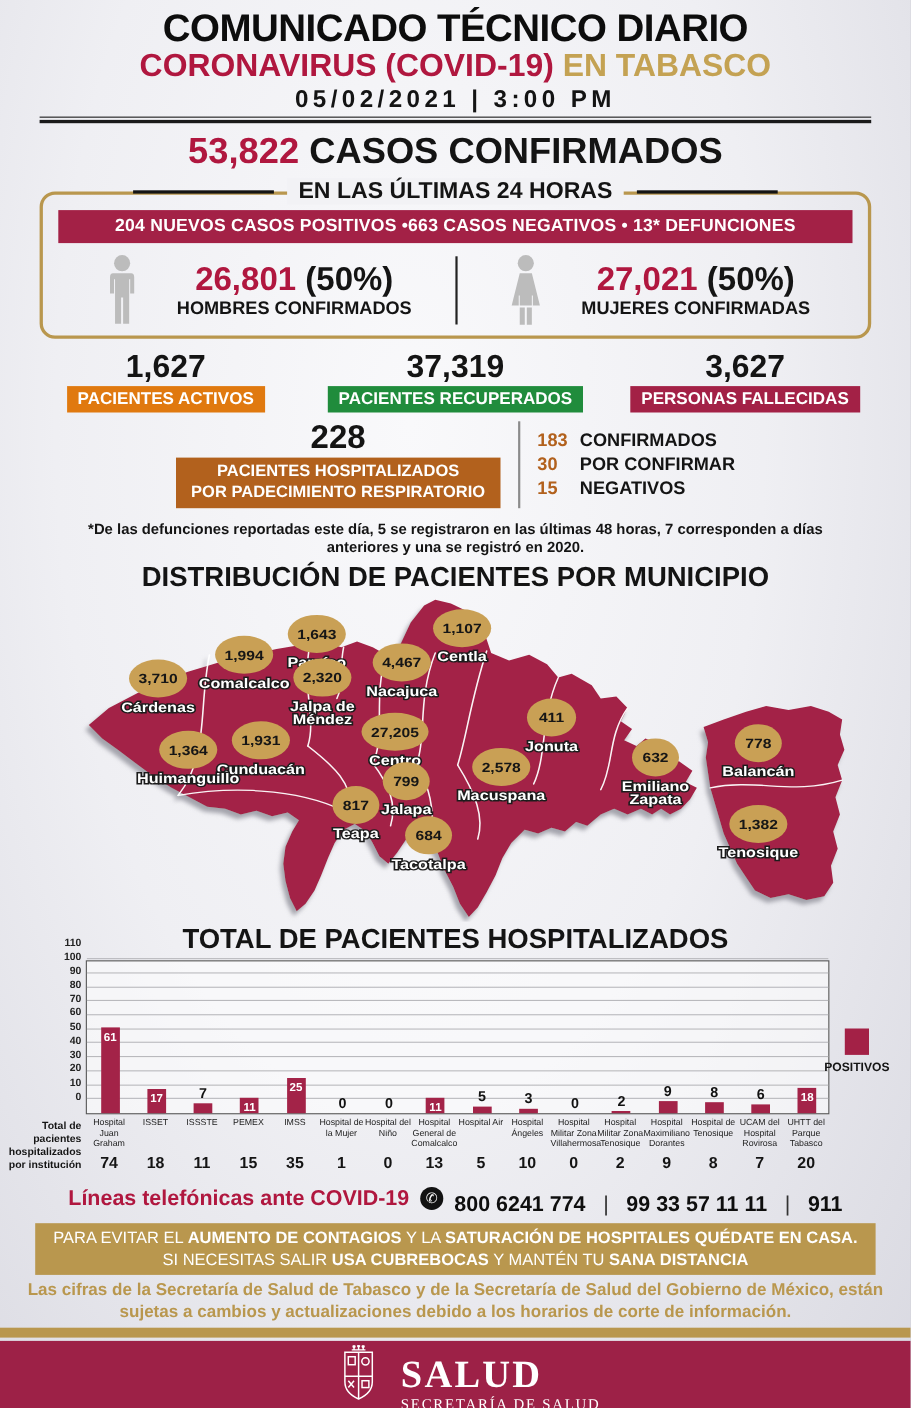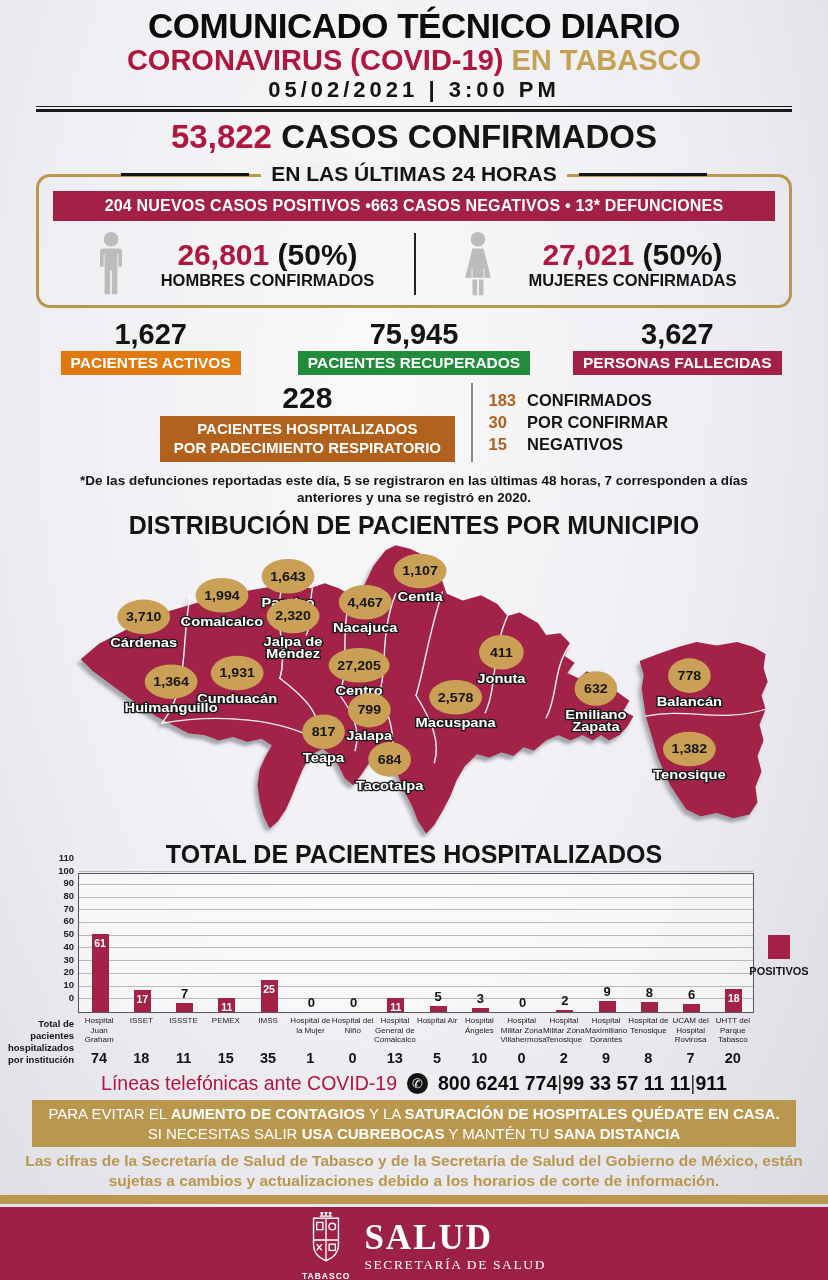--- a/index.html
+++ b/index.html
@@ -88,25 +88,25 @@
   .xlabels{margin-top:3px;}
   .xl{width:42.25px;text-align:center;font-size:8px;line-height:1.2;color:#222;}
   .totals{margin-top:5px;}
   .tt{width:42.25px;text-align:center;font-size:14.5px;font-weight:800;}
   .totals-label{position:absolute;left:0;bottom:0;width:66px;text-align:right;font-size:9.5px;font-weight:800;line-height:1.25;}
   .legend{position:absolute;right:2px;top:62px;width:78px;text-align:center;}
   .legend .sq{width:22px;height:24px;background:var(--crimson);margin:0 auto;}
   .legend .lt{font-size:11px;font-weight:800;margin-top:6px;}
   
   .phones{display:flex;align-items:center;justify-content:center;gap:10px;margin-top:6px;}
-  .phones .pl{color:var(--crimson-bright);font-weight:400;font-size:19.5px;}
+  .phones .pl{color:var(--crimson-bright);font-weight:700;font-size:19.5px;}
   .phone-ico{width:21px;height:21px;border-radius:50%;background:#121212;color:#fff;display:inline-block;
     text-align:center;line-height:21px;font-size:13px;}
   .phone-ico::before{content:"\2706";}
-  .pnums{display:flex;align-items:center;gap:0;font-size:19.5px;font-weight:800;color:#0e0e0e;}
+  .pnums{display:flex;align-items:center;gap:16px;font-size:19.5px;font-weight:800;color:#0e0e0e;margin-top:12px;}
   .pnums .sep{font-weight:400;color:#333;}
   
   .warnband{width:764px;margin:5px auto 0;background:var(--gold);color:#fff;text-align:center;
     padding:4px 6px;font-size:15px;line-height:1.32;}
   .warnband .b{font-weight:800;}
   .warnband .n{font-weight:400;}
   
   .note{width:788px;margin:4px auto 0;text-align:center;color:var(--gold);font-weight:800;font-size:15.5px;line-height:1.25;}
   
   .goldbar{height:9px;background:var(--gold);margin-top:5px;}
@@ -180,21 +180,21 @@
       </div>
     </div>
   </div>
 
   <div class="stats">
     <div class="stat">
       <div class="sv">1,627</div>
       <div class="sb" style="background: rgb(224, 121, 15);">PACIENTES ACTIVOS</div>
     </div>
     <div class="stat">
-      <div class="sv">75,945</div>
+      <div class="sv">37,319</div>
       <div class="sb" style="background: rgb(32, 140, 60);">PACIENTES RECUPERADOS</div>
     </div>
     <div class="stat">
       <div class="sv">3,627</div>
       <div class="sb" style="background: rgb(163, 33, 70);">PERSONAS FALLECIDAS</div>
     </div>
   </div>
 
   <div class="hosp">
     <div class="hosp-left">

